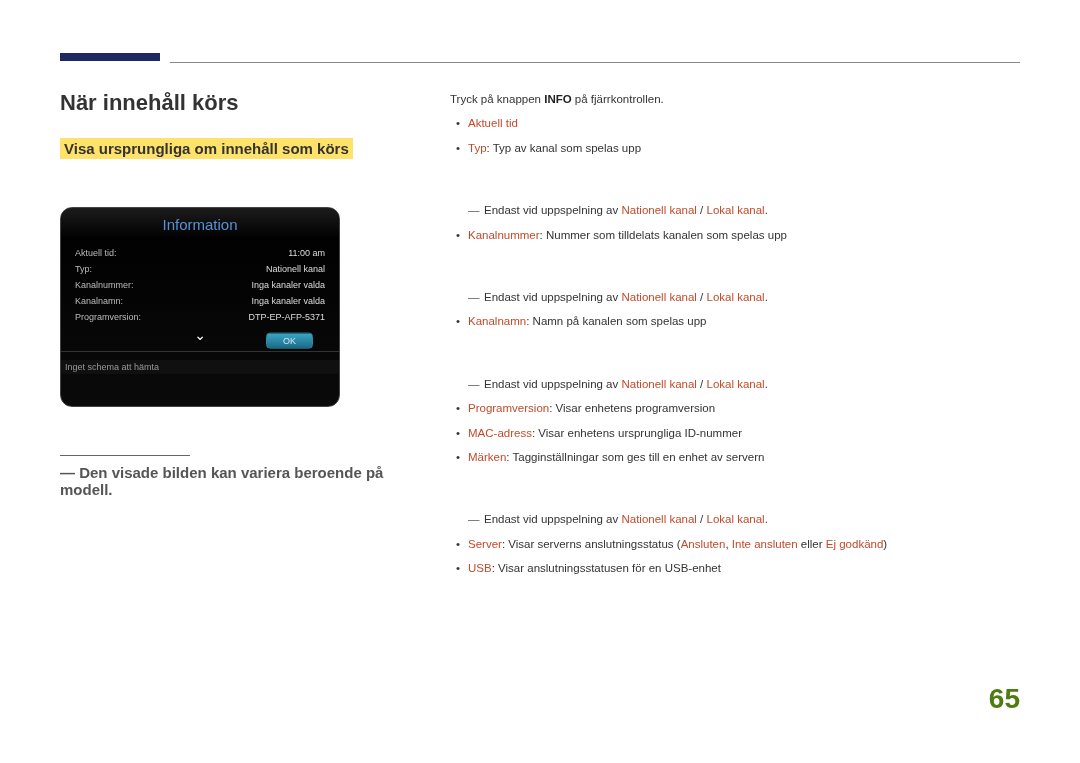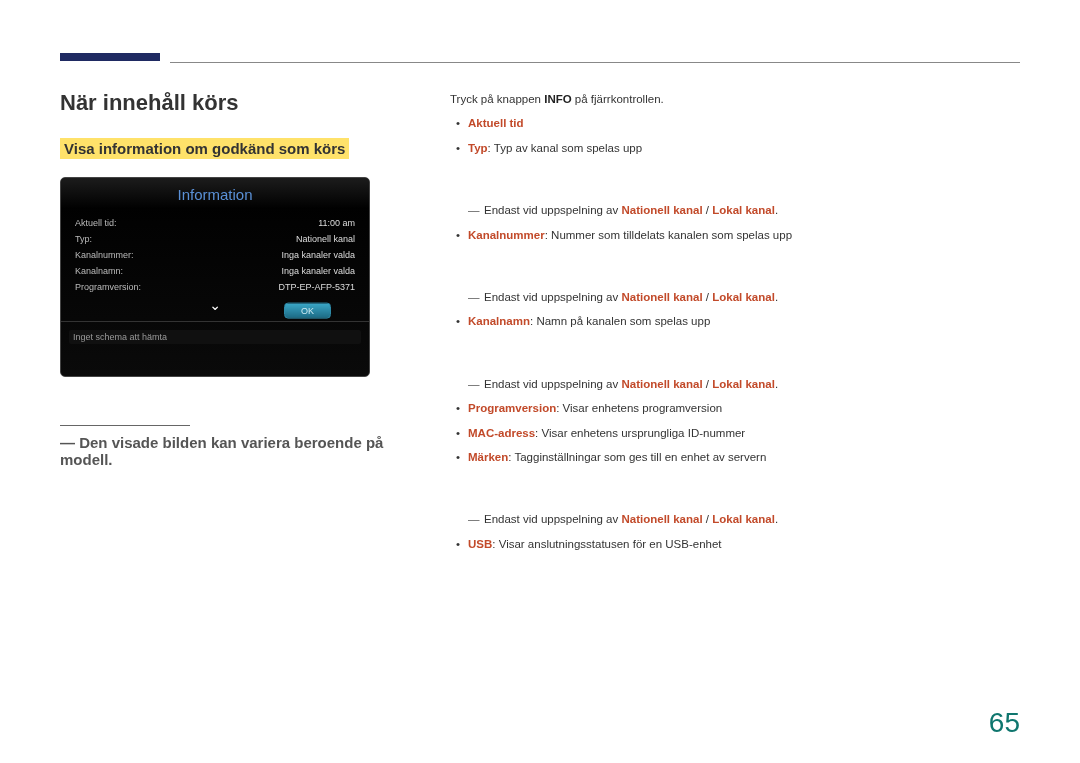--- a/index.html
+++ b/index.html
@@ -54,26 +54,27 @@
   h2 {
     font-size: 15px;
     font-weight: 700;
     color: #333;
     background: #ffe26a;
     display: inline-block;
     padding: 2px 4px;
     margin-bottom: 18px;
   }
   .panel {
-    width: 310px;
+    width: 280px;
     background: linear-gradient(#2a2a2a,#1a1a1a 4px,#000 8px,#0a0a0a);
     border: 1px solid #444;
-    border-radius: 5px;
+    border-radius: 12px;
     padding: 0;
     overflow: hidden;
+    margin-top: 30px;
   }
   .panel-title {
     text-align: center;
     color: #5a90d6;
     font-size: 15px;
     padding: 8px 0 6px;
     background: linear-gradient(#1c1c1c,#000);
   }
   .panel-body {
     padding: 6px 14px 4px;
@@ -88,38 +89,38 @@
   .panel-row .val { color: #ddd; }
   .chevron-row {
     text-align: center;
     padding: 2px 0 4px;
     color: #fff;
     font-size: 14px;
     position: relative;
   }
   .ok-btn {
     position: absolute;
-    right: 24px;
+    right: 12px;
     bottom: 0;
     transform: translateY(10%);
     background: linear-gradient(#3aa6c6,#1d6c86);
     border: 1px solid #2e8aa8;
     border-radius: 4px;
     color: #cdeaf2;
     font-size: 9px;
     padding: 2px 16px;
   }
   .panel-outer {
     position: relative;
   }
   .panel-foot {
     border-top: 1px solid #333;
     font-size: 9px;
     color: #999;
-    padding: 8px 8px;
+    padding: 8px 0;
   }
   .panel-foot-inner {
     background: #101010;
     border-radius: 2px;
     padding: 2px 4px;
     margin-bottom: 24px;
   }
   .footnote-rule {
     width: 130px;
     height: 1px;
@@ -150,41 +151,41 @@
     position: relative;
     margin-bottom: 6px;
     margin-top: 44px;
   }
   .sub::before {
     content: "―";
     position: absolute;
     left: 18px;
     color: #555;
   }
-  .red { color: #c24a2a; font-weight: 700; }
+  .red { color: #c24a2a; font-weight: 400; }
   .bold { font-weight: 700; color: #222; margin-top: 12px; }
   .page-num {
     position: absolute;
     right: 60px;
-    bottom: 24px;
+    bottom: 48px;
     font-size: 28px;
-    color: #0f766e;
-    font-weight: 400;
+    color: #4d7c0f;
+    font-weight: 700;
   }
 </style>
 </head>
 <body>
 
 <div class="top-bar"></div>
 <div class="top-rule"></div>
 
 <div class="content">
   <div class="left-col">
     <h1>När innehåll körs</h1>
-    <h2>Visa information om godkänd som körs</h2>
+    <h2>Visa ursprungliga om innehåll som körs</h2>
 
     <div class="panel-outer">
       <div class="panel">
         <div class="panel-title">Information</div>
         <div class="panel-body">
           <div class="panel-row">
               <span>Aktuell tid:</span>
               <span class="val">11:00 am</span>
             </div>
           <div class="panel-row">
@@ -238,18 +239,19 @@
       <li><span class="red">Kanalnamn</span><span>: Namn på kanalen som spelas upp</span></li>
     </ul>
     <div class="sub"><span>Endast vid uppspelning av </span><span class="red">Nationell kanal</span><span> / </span><span class="red">Lokal kanal</span><span>.</span></div>
     <ul>
       <li><span class="red">Programversion</span><span>: Visar enhetens programversion</span></li>
       <li><span class="red">MAC-adress</span><span>: Visar enhetens ursprungliga ID-nummer</span></li>
       <li><span class="red">Märken</span><span>: Tagginställningar som ges till en enhet av servern</span></li>
     </ul>
     <div class="sub"><span>Endast vid uppspelning av </span><span class="red">Nationell kanal</span><span> / </span><span class="red">Lokal kanal</span><span>.</span></div>
     <ul>
+      <li><span class="red">Server</span><span>: Visar serverns anslutningsstatus (</span><span class="red">Ansluten</span><span>, </span><span class="red">Inte ansluten</span><span> eller </span><span class="red">Ej godkänd</span><span>)</span></li>
       <li><span class="red">USB</span><span>: Visar anslutningsstatusen för en USB-enhet</span></li>
     </ul>
   </div>
 </div>
 
 <div class="page-num">65</div>
 
 </body></html>

